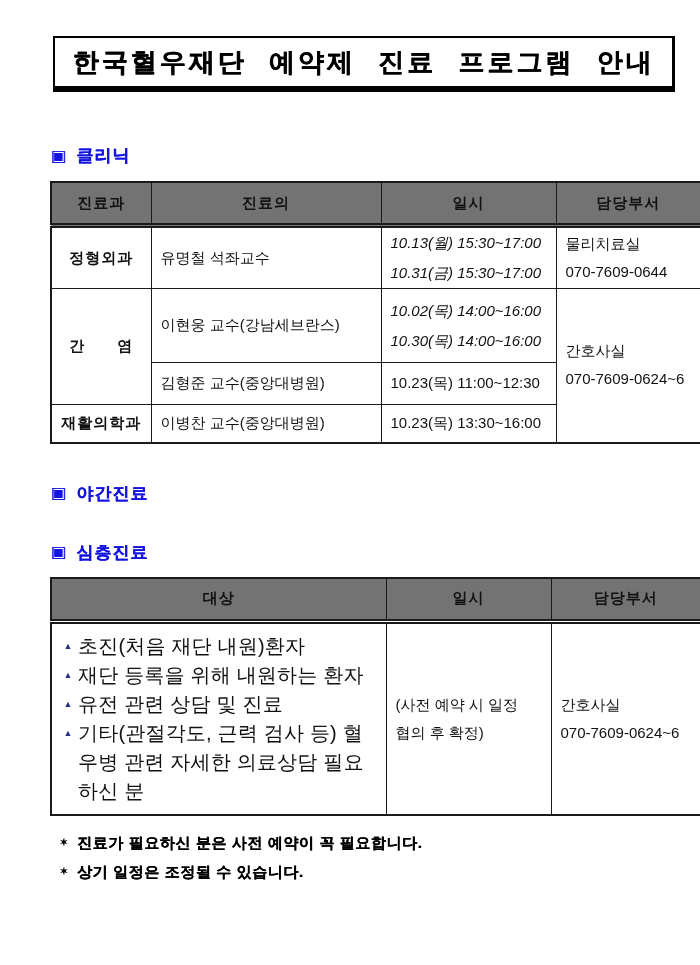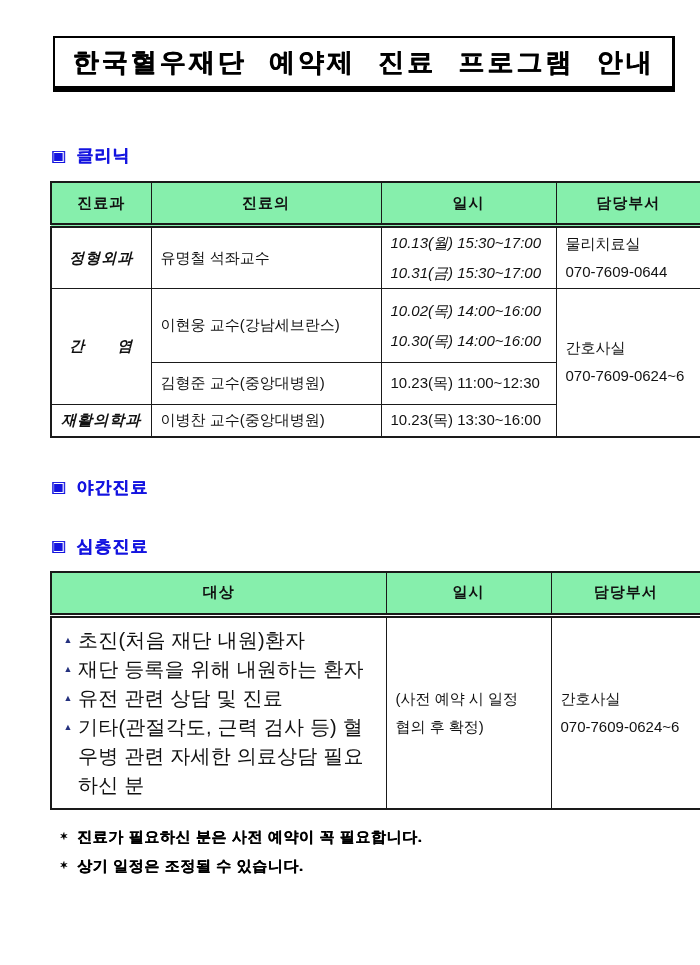--- a/index.html
+++ b/index.html
@@ -49,39 +49,39 @@
 
   
   table{
     margin:14px 0 0 35px;
     border-collapse:collapse;
     table-layout:fixed;
     width:650px;
     border:2px solid #1a1a1a;
   }
   th{
-    background:#86efac;
+    background:#737373;
     border:1px solid #1a1a1a;
     border-bottom:5px double #1a1a1a;
     font-size:15px;font-weight:bold;
     letter-spacing:1px;
     text-align:center;
     height:38px;
     color:#111;
   }
   td{
     border:1px solid #1a1a1a;
     font-size:15px;
     vertical-align:middle;
     padding:0;
     color:#111;
   }
   td.c{text-align:center;}
   td.l{text-align:left;padding-left:9px;padding-right:4px;}
-  td.bold{font-weight:bold;letter-spacing:1px;font-style:italic;}
+  td.bold{font-weight:bold;letter-spacing:1px;}
   .ln{line-height:30px;font-style:italic;}
   .ln28{line-height:28px;}
 
   
   .bullets{padding:8px 4px 8px 6px;}
   .bullet-item{display:flex;align-items:flex-start;}
   .bullet-item .bl{
     flex:0 0 20px;text-align:center;
     font-size:9px;color:#24317e;
     line-height:29px;
@@ -155,21 +155,21 @@
         </td>
         <td class="l" rowspan="3">
           <div class="ln28">간호사실</div>
           <div class="ln28">070-7609-0624~6</div>
         </td>
       </tr>
       <tr style="height:42px;">
         <td class="l">김형준 교수(중앙대병원)</td>
         <td class="l">10.23(목) 11:00~12:30</td>
       </tr>
-      <tr style="height:32px;">
+      <tr style="height:38px;">
         <td class="c bold">재활의학과</td>
         <td class="l">이병찬 교수(중앙대병원)</td>
         <td class="l">10.23(목) 13:30~16:00</td>
       </tr>
     </tbody>
   </table>
 
   <div class="section-head s2">
     <span class="marker">▣</span>
     <span class="label">야간진료</span>

